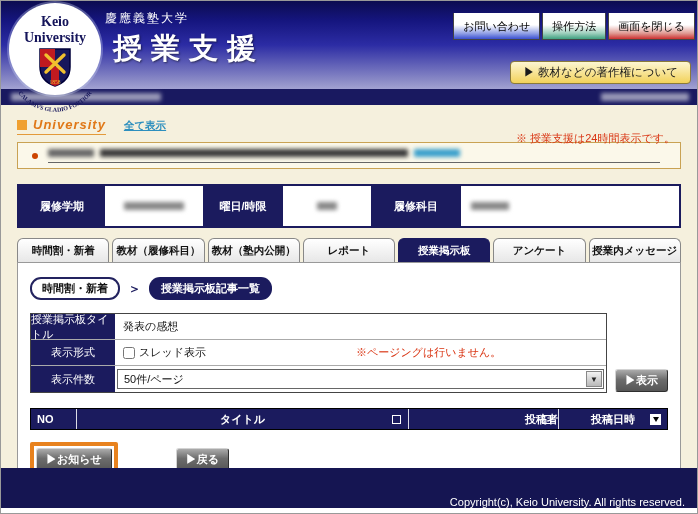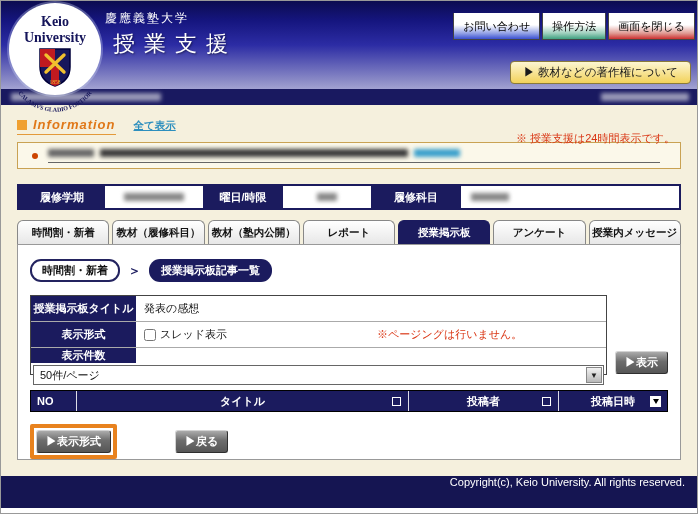--- a/index.html
+++ b/index.html
@@ -4,21 +4,21 @@
 <style>
   * { margin:0; padding:0; box-sizing:border-box; }
   body { font-family:"Liberation Sans", sans-serif; background:#dcdcdc; }
   .page { position:relative; width:698px; height:514px; background:#fff; border:1px solid #999; overflow:hidden; margin:0 auto; }
 
   
   .header { position:relative; height:88px; background:linear-gradient(180deg,#0c0c50 0%,#15157e 22%,#2c2ca4 50%,#8a8ac6 90%,#a2a2d2 100%); }
   .logo { position:absolute; top:2px; left:8px; width:92px; height:92px; background:#fff; border-radius:50%; z-index:3; text-align:center; box-shadow:0 0 0 2px rgba(200,210,240,.35); }
   .logo-en { font-family:"Liberation Serif", serif; font-size:14px; font-weight:bold; color:#14145a; padding-top:11px; }
   .title-ja { position:absolute; left:104px; top:9px; color:#fff; font-size:12px; letter-spacing:2px; }
-  .title-app { position:absolute; left:112px; top:28px; color:#fff; font-size:22px; font-weight:normal; letter-spacing:9px; text-shadow:1px 1px 2px rgba(0,0,0,.5); }
+  .title-app { position:absolute; left:112px; top:28px; color:#fff; font-size:29px; font-weight:bold; letter-spacing:9px; text-shadow:1px 1px 2px rgba(0,0,0,.5); }
   .top-btns { position:absolute; top:12px; right:2px; display:flex; gap:2px; z-index:4; }
   .top-btn { height:27px; padding:0 9px; display:flex; align-items:center; font-size:11px; color:#000; border:1px solid #444; border-top:none; cursor:pointer; }
   .tb-blue  { background:linear-gradient(180deg,#fff 0%,#fff 46%,#93a2e6 78%,#3a4fd0 100%); }
   .tb-green { background:linear-gradient(180deg,#fff 0%,#fff 46%,#9ed0bd 78%,#3fa080 100%); }
   .tb-red   { background:linear-gradient(180deg,#fff 0%,#fff 46%,#e09a93 78%,#cc3030 100%); }
   .yellow-btn { position:absolute; right:6px; bottom:5px; background:linear-gradient(180deg,#fdf6d2,#f2d25a); border:1px solid #8a7a3a; border-radius:4px; padding:3px 12px; font-size:11.5px; font-weight:normal; color:#1a1a1a; cursor:pointer; }
 
   
   .userbar { position:relative; height:16px; background:#191960; }
   .blur { filter:blur(2px); border-radius:1px; height:8px; background:#555; display:inline-block; }
@@ -32,67 +32,67 @@
   .info-sq { width:10px; height:10px; background:#f0a030; margin-right:6px; }
   .info-title { color:#e07818; font-size:13px; font-weight:bold; font-style:italic; letter-spacing:1px; }
   .show-all { margin-left:18px; font-size:10.5px; font-weight:bold; color:#2d8fbe; text-decoration:underline; cursor:pointer; }
   .hours-note { margin-left:auto; color:#d93311; font-size:11px; padding-right:6px;margin-top:24px; }
   .info-box { margin:7px 16px 0; height:27px; border:1px solid #c9a253; background:#fbf8ea; display:flex; align-items:center; padding:0 14px; }
   .info-dot { width:6px; height:6px; border-radius:50%; background:#cc4400; flex:none; }
   .info-msg { flex:1; margin-left:10px; margin-right:6px; display:flex; align-items:center; gap:6px; border-bottom:1px solid #666; padding-bottom:5px; }
   .blur-link { background:#3aa0cc; }
 
   
-  .course-bar { margin:15px 16px 0; height:26px; display:flex; border:2px solid #1b1b5e; background:#fff; }
+  .course-bar { margin:15px 16px 0; height:44px; display:flex; border:2px solid #1b1b5e; background:#fff; }
   .cb-label { background:#1b1b5e; color:#fff; font-size:11px; font-weight:bold; display:flex; align-items:center; justify-content:center; }
   .cb-value { background:#fff; display:flex; align-items:center; justify-content:center; }
   .cb-value.left { justify-content:flex-start; padding-left:10px; }
 
   
   .tabs { margin:10px 16px 0; display:flex; gap:3px; height:24px; }
   .tab { flex:1; background:linear-gradient(#ffffff,#e7e7e7); border:1px solid #888; border-bottom:none; border-radius:6px 6px 0 0; font-size:10.5px; font-weight:bold; color:#111; display:flex; align-items:center; justify-content:center; cursor:pointer; white-space:nowrap; }
   .tab.active { background:#1b1b5e; color:#fff; border-color:#1b1b5e; }
 
   
   .panel { margin:0 16px; height:216px; background:#fff; border:1px solid #999; padding:14px 12px 0; }
   .crumbs { display:flex; align-items:center; gap:8px; }
   .crumb-parent { border:2px solid #23235f; border-radius:11px; padding:2px 10px; font-size:11px; font-weight:bold; background:#fff; color:#111; cursor:pointer; }
   .crumb-sep { color:#1b1b5e; font-weight:bold; font-size:13px; }
   .crumb-current { background:#1b1b5e; color:#fff; border-radius:11px; padding:4px 12px; font-size:11px; font-weight:bold; }
 
   .form-area { margin-top:13px; display:flex; align-items:flex-end; }
   .form-table { flex:1; border:1px solid #444; background:#fff; }
   .f-row { display:flex; height:26px; border-bottom:1px solid #aaa; }
-  .f-row:last-child { border-bottom:none;flex-direction:column; }
-  .f-label { width:105px; background:#1b1b5e; color:#fff; font-size:11px; font-weight:bold; display:flex; align-items:center; justify-content:center; flex:none; }
+  .f-row:last-child { border-bottom:none; }
+  .f-label { width:84px; background:#1b1b5e; color:#fff; font-size:11px; font-weight:normal; display:flex; align-items:center; justify-content:center; flex:none; }
   .f-value { flex:1; display:flex; align-items:center; padding:0 8px; font-size:11px; color:#111; }
   .f-value input[type=checkbox] { width:12px; height:12px; margin-right:4px; }
   .paging-note { color:#d93311; margin-left:150px; }
   .sel { flex:1; height:20px; border:1px solid #666; background:#fff; position:relative; display:flex; align-items:center; padding-left:6px; font-size:11px; cursor:pointer; }
   .sel-arrow { position:absolute; right:1px; top:1px; bottom:1px; width:16px; background:linear-gradient(#f2f2f2,#b9b9b9); border:1px solid #888; display:flex; align-items:center; justify-content:center; font-size:8px; color:#222; }
   .gbtn { background:linear-gradient(180deg,#ababab,#6d6d6d 45%,#565656); color:#fff; font-size:11px; font-weight:bold; border:1px solid #2f2f2f; border-top-color:#d3d3d3; border-left-color:#d3d3d3; border-radius:3px; padding:3px 9px; cursor:pointer; font-family:inherit; white-space:nowrap; }
   .show-btn-wrap { margin-left:8px; margin-bottom:1px; }
 
   .results-head { margin-top:15px; display:flex; height:22px; background:#1b1b5e; border:1px solid #000; color:#fff; font-size:11px; font-weight:bold; }
   .r-col { display:flex; align-items:center; height:100%; border-right:1px solid rgba(255,255,255,.85); position:relative; }
   .r-col:last-child { border-right:none; }
   .r-no { width:46px; padding-left:6px; }
   .r-title { flex:1; justify-content:center; }
-  .r-poster { width:150px; justify-content:center; }
+  .r-poster { width:150px; justify-content:flex-end; }
   .r-date { width:108px; justify-content:center; }
   .sort-sq { position:absolute; right:7px; width:9px; height:9px; border:1px solid #fff; cursor:pointer; }
   .sort-filled { position:absolute; right:6px; width:11px; height:11px; background:#fff; display:flex; align-items:center; justify-content:center; cursor:pointer; }
   .tri-down { width:0; height:0; border-left:3px solid transparent; border-right:3px solid transparent; border-top:5px solid #000; }
 
   .btn-row { margin-top:12px; display:flex; align-items:center; }
   .hl-orange { border:4px solid #e8821e; padding:2px; display:inline-block; border-radius:2px; }
   .back-wrap { margin-left:26px;padding-left:32px; }
 
   
-  .footer { position:absolute; left:0; right:0; bottom:5px; height:32px; background:#151552; color:#fff; font-size:11px; display:flex; align-items:flex-start; justify-content:flex-end; padding-right:12px; }
+  .footer { position:absolute; left:0; right:0; bottom:5px; height:40px; background:#151552; color:#fff; font-size:11px; display:flex; align-items:flex-end; justify-content:flex-end; padding-right:12px; }
 </style>
 </head>
 <body>
 
 <div class="page">
 
   <div class="header">
     <div class="logo">
       <div class="logo-en">Keio University</div>
       <svg width="34" height="40" viewBox="0 0 34 40" style="margin-top:1px;">
@@ -132,21 +132,21 @@
   <div class="userbar">
     <span class="blur ub-left"></span>
     <span class="blur ub-right"></span>
   </div>
 
   <div class="main">
 
     <div class="info-head">
       <span class="info-title-wrap">
         <span class="info-sq"></span>
-        <span class="info-title">Information</span>
+        <span class="info-title">University</span>
       </span>
       <span class="show-all">全て表示</span>
       <span class="hours-note">※ 授業支援は24時間表示です。</span>
     </div>
 
     <div class="info-box">
       <span class="info-dot"></span>
       <span class="info-msg">
         <span class="blur" style="width:46px;background:#666;"></span>
         <span class="blur" style="width:308px;background:#3a3a3a;"></span>
@@ -229,21 +229,21 @@
         <div class="r-col r-date">
           <span>投稿日時</span>
           <span class="sort-filled">
               <span class="tri-down"></span>
             </span>
         </div>
       </div>
 
       <div class="btn-row">
         <span class="hl-orange">
-          <button class="gbtn">▶表示形式</button>
+          <button class="gbtn">▶お知らせ</button>
         </span>
         <span class="back-wrap">
           <button class="gbtn">▶戻る</button>
         </span>
       </div>
 
     </div>
   </div>
 
   <div class="footer">

